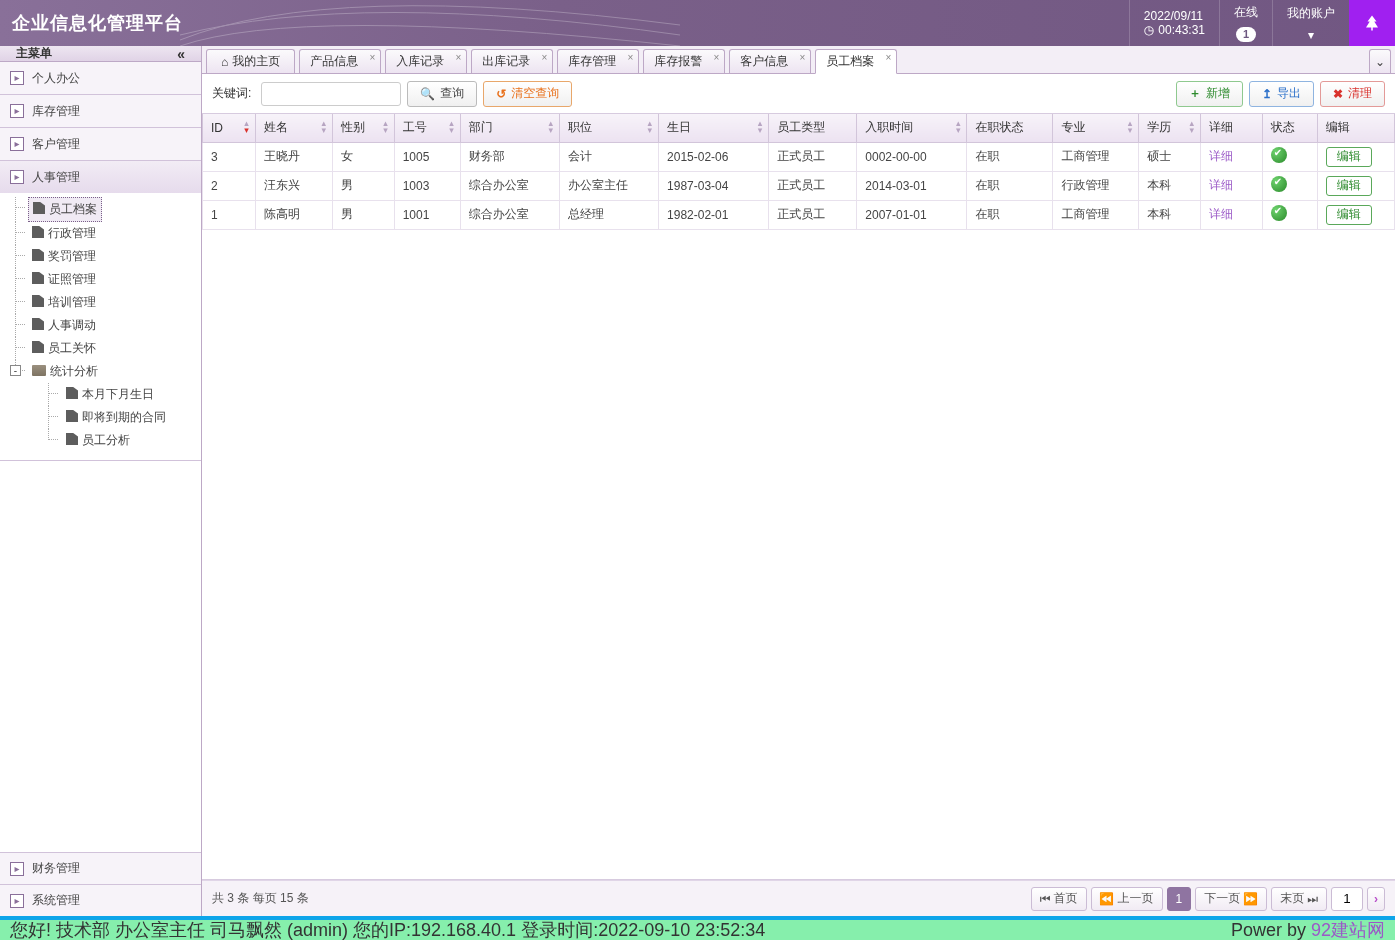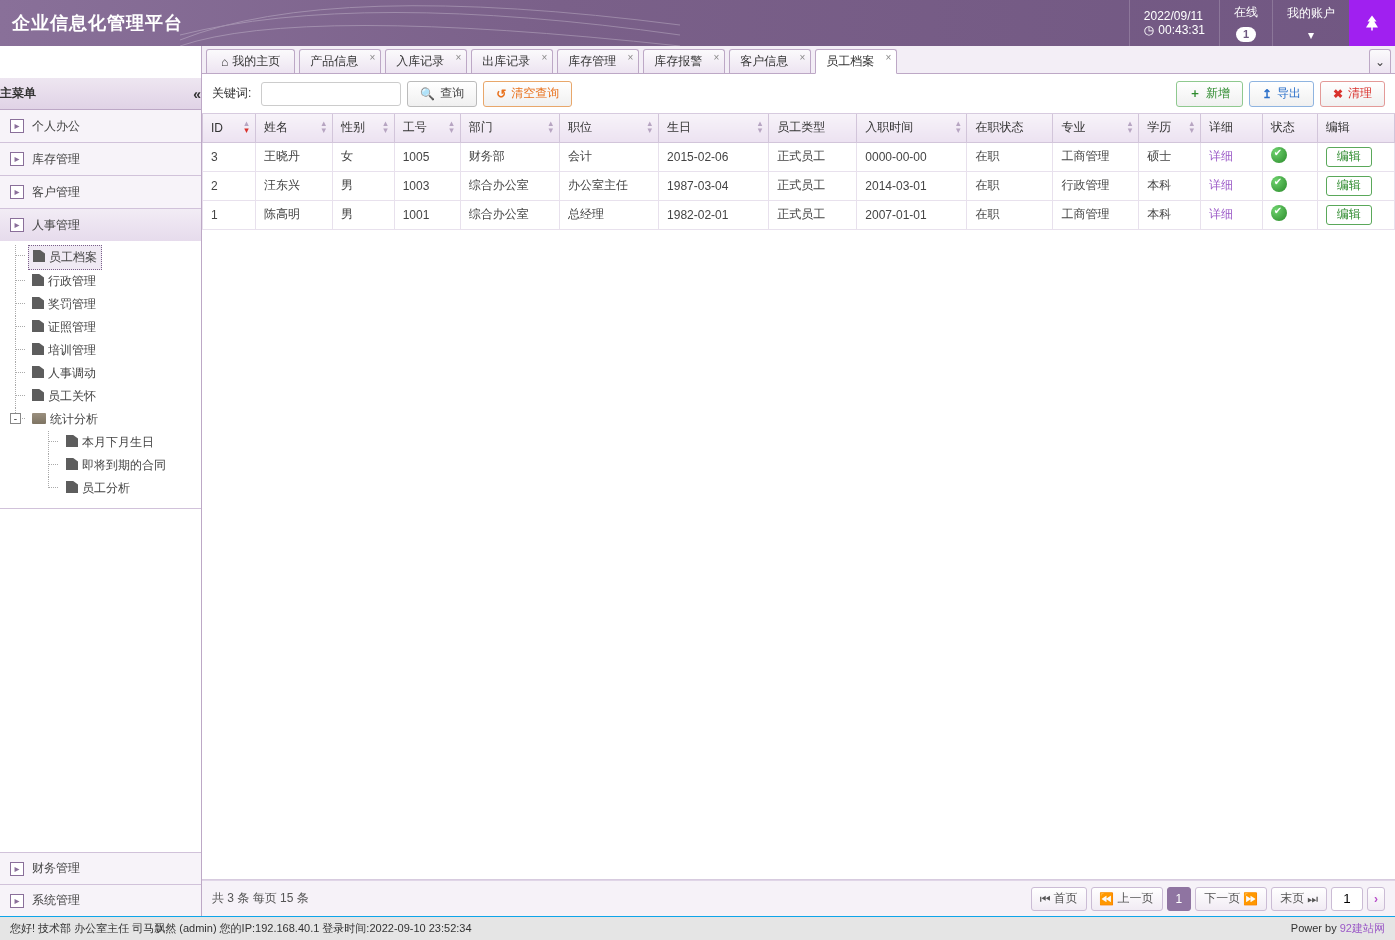--- a/index.html
+++ b/index.html
@@ -17,21 +17,21 @@
 .header .tree-btn { width: 46px; background: #a020f0; display: flex; align-items: center; justify-content: center; }
 .header .tree-btn svg { width: 18px; height: 18px; fill: #fff; }
 .header .clock-line { display:flex; align-items:center; gap:4px;}
 
 
 .shell { display: flex; height: calc(100vh - 46px - 24px); }
 .sidebar { width: 202px; display: flex; flex-direction: column; border-right: 1px solid #bda8c6; }
 .main { flex: 1; display: flex; flex-direction: column; min-width: 0; }
 
 
-.side-head { height: 32px; background: linear-gradient(#eee6f1,#e0d3e6); border-bottom: 1px solid #bda8c6; display: flex; align-items: center; padding: 0 0; font-weight: bold; color: #333; margin-top: 32px; }
+.side-head { height: 16px; background: linear-gradient(#eee6f1,#e0d3e6); border-bottom: 1px solid #bda8c6; display: flex; align-items: center; padding: 0 16px; font-weight: bold; color: #333; }
 .side-head .collapse { margin-left: auto; font-size: 14px; cursor: pointer; }
 
 
 .acc { flex: 1; overflow: auto; }
 .acc-item { border-bottom: 1px solid #d1c2da; }
 .acc-head { height: 32px; display: flex; align-items: center; padding: 0 10px; cursor: pointer; background: #f7f3f9; }
 .acc-head.active { background: linear-gradient(#f2ecf5,#e6dbec); }
 .acc-icon { width: 14px; height: 14px; margin-right: 8px; display: inline-flex; align-items: center; justify-content: center; border:1px solid #8a6f9a; color:#8a6f9a; font-size:10px; line-height:1; background:#fff;}
 .acc-body { padding: 4px 0 8px 8px; }
 
@@ -89,21 +89,21 @@
 
 .pager-bar { height:36px; display:flex; align-items:center; padding:0 10px; background:#f6f2f8; border-top:1px solid #e0d5e7;}
 .pager-bar .info { color:#555;}
 .pager { margin-left:auto; display:flex; align-items:center; gap:4px;}
 .pbtn { height:24px; border:1px solid #cbbcd5; background:linear-gradient(#fff,#f1ebf4); border-radius:3px; padding:0 8px; display:inline-flex; align-items:center; gap:3px; cursor:pointer; font-size:12px; color:#555;}
 .pbtn.active { background:#8f74a1; color:#fff; border-color:#8f74a1;}
 .pbtn.icon-only { padding:0 6px;}
 .page-input { width:32px; height:24px; border:1px solid #cbbcd5; text-align:center; border-radius:3px;}
 
 
-.footer { height:24px; background:#e5e5e5; border-top:1px solid #0ea5e9; display:flex; align-items:center; padding:0 10px; font-size:11px; color:#333;}
+.footer { height:24px; background:#86efac; border-top:4px solid #0ea5e9; display:flex; align-items:center; padding:0 10px; font-size:18px; color:#333;}
 .footer .right { margin-left:auto;}
 .footer a { color:#9b59c7; text-decoration:none;}
 </style>
 </head>
 <body>
 
 <div class="header">
   <div class="title">企业信息化管理平台</div>
   <div class="swoosh">
     <svg viewBox="0 0 500 46">
@@ -308,21 +308,21 @@
         <tbody id="grid-body">
             <tr>
               <td>3</td>
               <td>王晓丹</td>
               <td>女</td>
               <td>1005</td>
               <td>财务部</td>
               <td>会计</td>
               <td>2015-02-06</td>
               <td>正式员工</td>
-              <td>0000-00-00</td>
+              <td>0002-00-00</td>
               <td>在职</td>
               <td>工商管理</td>
               <td>硕士</td>
               <td><span class="link">详细</span></td>
               <td><span class="status-ok"></span></td>
               <td><button class="edit-btn">编辑</button></td>
             </tr>
             <tr>
               <td>2</td>
               <td>汪东兴</td>

